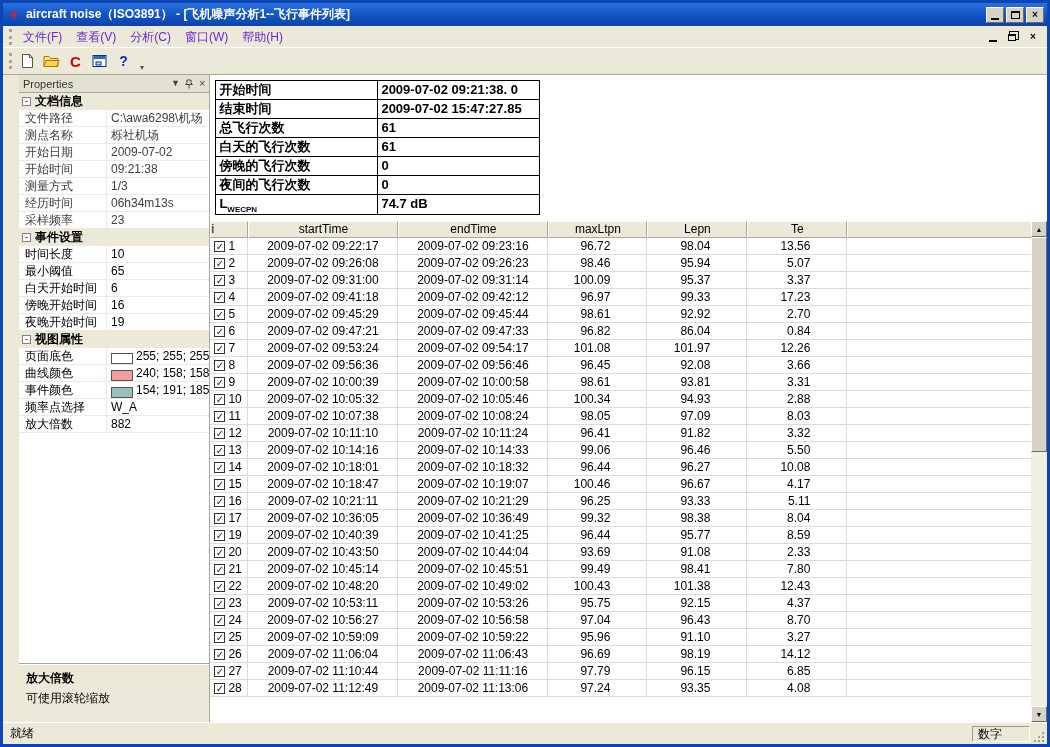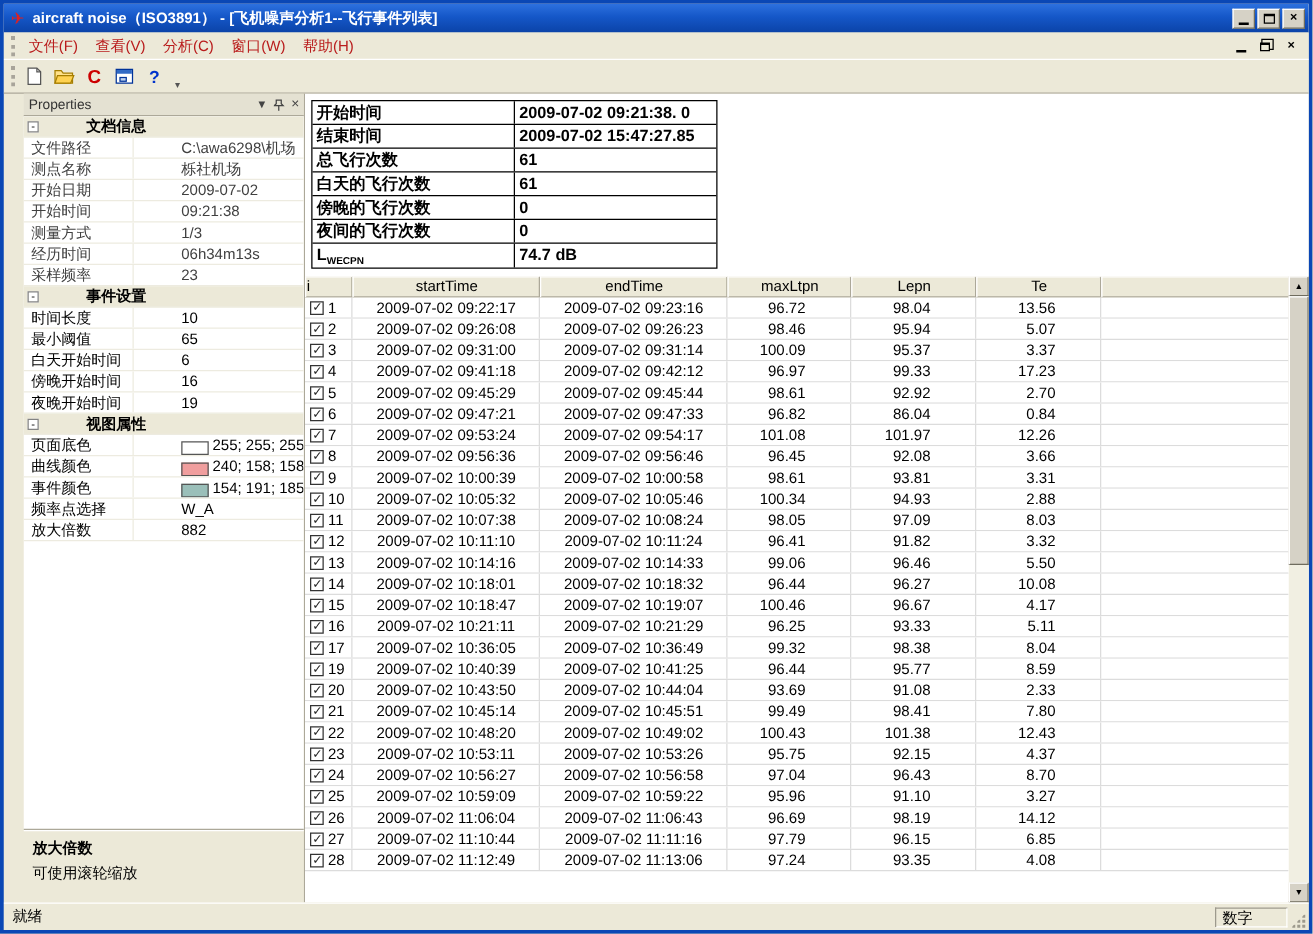--- a/index.html
+++ b/index.html
@@ -20,21 +20,21 @@
     border-color:#FFFFFF #6F6C5E #6F6C5E #FFFFFF; display:inline-flex; align-items:center;
     justify-content:center; color:#000; font-size:9px; }
   .g-min { width:8px; height:2px; background:#000; margin-top:8px; }
   .g-max { width:9px; height:8px; border:1px solid #000; border-top:2px solid #000; }
   .g-close { font-size:10px; font-weight:bold; line-height:10px; }
 
   
   .menubar { flex:0 0 22px; display:flex; align-items:center; background:#ECE9D8;
     border-bottom:1px solid #FFFFFF; padding:0 2px; }
   .grip { width:3px; height:16px; margin:0 4px; border-left:3px dotted #A8A49A; }
-  .menu-item { padding:0 7px; line-height:20px; color:#b91c1c; white-space:nowrap; }
+  .menu-item { padding:0 7px; line-height:20px; color:#6d28d9; white-space:nowrap; }
   .mdi-buttons { margin-left:auto; display:flex; gap:4px; padding-right:4px; }
   .mdi-btn { width:16px; height:14px; display:inline-flex; align-items:center;
     justify-content:center; color:#000; font-size:10px; }
   .g-restore { width:8px; height:7px; border:1px solid #000; border-top:2px solid #000;
     box-shadow:2px -2px 0 -0px #ECE9D8, 2px -2px 0 1px #000; margin:2px 2px 0 0; }
 
   
   .toolbar { flex:0 0 27px; display:flex; align-items:center; background:#ECE9D8;
     border-bottom:1px solid #ACA899; padding:1px 2px; }
   .tool { width:23px; height:22px; display:inline-flex; align-items:center;
@@ -49,21 +49,21 @@
 
   
   .props { flex:0 0 186px; display:flex; flex-direction:column; background:#ECE9D8;
     border-right:1px solid #ACA899; min-height:0; }
   .props-header { flex:0 0 18px; display:flex; align-items:center; padding:0 4px;
     background:#E4E1D2; border-bottom:1px solid #ACA899; color:#333; font-size:11px; }
   .hdr-icons { margin-left:auto; display:flex; gap:5px; align-items:center; color:#444; }
   .hdr-ic { font-size:9px; line-height:9px; }
   .prop-grid { flex:1; background:#fff; overflow:hidden; border-bottom:1px solid #ACA899; }
   .pg-row { display:flex; height:17px; line-height:16px; border-bottom:1px solid #EDEBE0;
-    white-space:nowrap; overflow:hidden;gap:34px; }
+    white-space:nowrap; overflow:hidden; }
   .pg-section { background:#ECE9D8; font-weight:bold; align-items:center; }
   .pg-expand { width:9px; height:9px; border:1px solid #838383; background:#fff;
     display:inline-flex; align-items:center; justify-content:center; margin:0 4px 0 3px;
     font-size:9px; line-height:7px; font-weight:normal; }
   .pg-expand::before { content:"-"; }
   .pg-label { flex:0 0 88px; padding-left:6px; border-right:1px solid #EDEBE0; overflow:hidden; }
   .pg-value { flex:1; padding-left:4px; overflow:hidden; display:flex; align-items:flex-end; }
   .muted { color:#404040; }
   .pg-swatch { flex:0 0 22px; height:11px; border:1px solid #555; margin-right:3px; }
   .props-desc { flex:0 0 58px; background:#ECE9D8; border-top:1px solid #FFFFFF;

